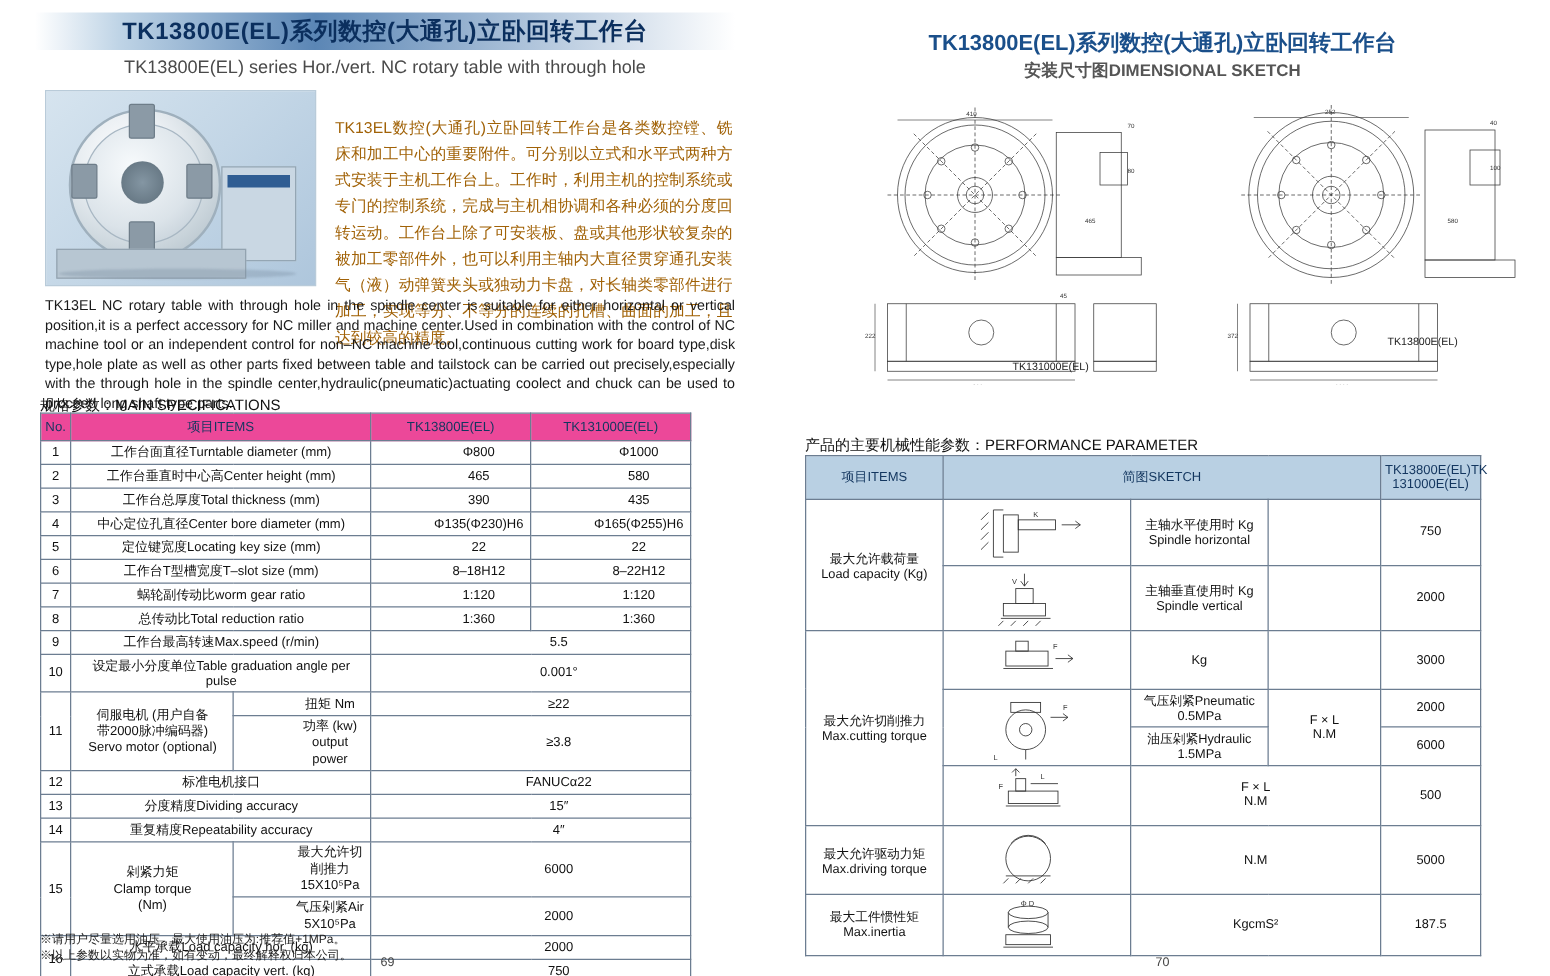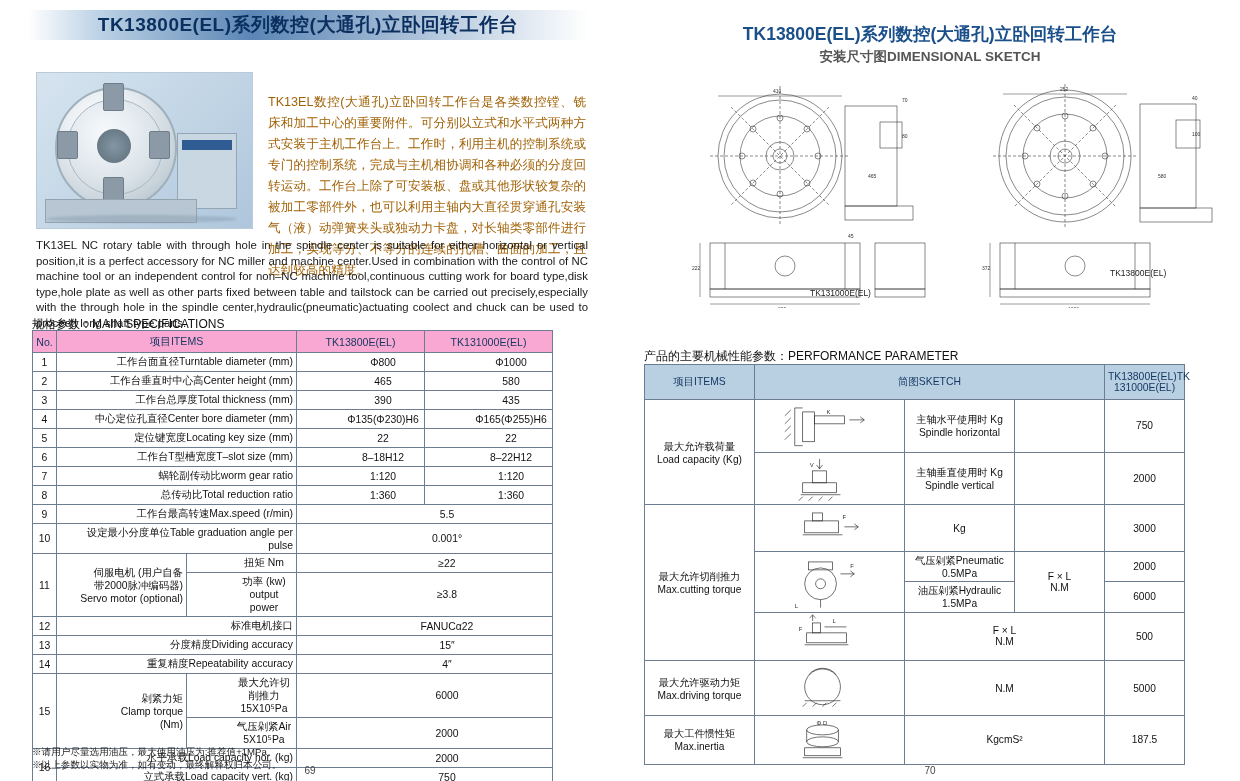--- a/index.html
+++ b/index.html
@@ -46,23 +46,23 @@
   .photo .shadow{position:absolute;left:10px;top:142px;width:190px;height:8px;background:rgba(120,140,160,.35);border-radius:50%;filter:blur(1px);}
 
   .cn-para{position:absolute;left:268px;top:92px;width:318px;font-size:12.6px;line-height:21px;color:#a16207;text-align:justify;}
   .en-para{position:absolute;left:36px;top:238px;width:552px;font-size:11.4px;line-height:15.6px;color:#1a1a1a;text-align:justify;}
 
   .spec-label{position:absolute;left:32px;top:316px;font-size:12px;color:#111;}
 
   table.spec{position:absolute;left:32px;top:330px;width:520px;border-collapse:collapse;
      font-size:10.4px;color:#111;table-layout:fixed;}
   table.spec td,table.spec th{border:1px solid #6c7d91;padding:2px 3px;}
-  table.spec thead th{background:#f9a8d4;font-weight:normal;text-align:center;height:17px;font-size:10.6px;color:#13365f;}
+  table.spec thead th{background:#ec4899;font-weight:normal;text-align:center;height:17px;font-size:10.6px;color:#13365f;}
   table.spec td.no{text-align:center;width:22px;}
-  table.spec td.item{text-align:right;padding-left:4px;}
+  table.spec td.item{text-align:center;padding-left:4px;}
   table.spec td.val{text-align:center;padding-left:48px;}
   .rowh{height:17px;}
 
   .foot-note{position:absolute;left:32px;top:745px;font-size:9.6px;color:#222;line-height:13px;}
   .pagenum-l{position:absolute;left:0;top:765px;width:620px;text-align:center;font-size:10px;color:#444;}
   .pagenum-r{position:absolute;left:0;top:765px;width:620px;text-align:center;font-size:10px;color:#444;}
 
   
   .r-title-cn{position:absolute;left:0;top:22px;width:620px;text-align:center;
      font-size:17.5px;font-weight:bold;color:#1a4f8a;}
@@ -89,20 +89,21 @@
 <body>
 
 <div class="page">
 
   <div class="left">
 
     <div class="l-title-bar">
       <div class="bar"></div>
       <div class="l-title-cn">TK13800E(EL)系列数控(大通孔)立卧回转工作台</div>
     </div>
+    <div class="l-title-en">TK13800E(EL) series Hor./vert. NC rotary table with through hole</div>
 
     <div class="photo">
       <div class="body"></div>
       <div class="face"></div>
       <div class="hole"></div>
       <div class="jaw j1"></div>
       <div class="jaw j2"></div>
       <div class="jaw j3"></div>
       <div class="jaw j4"></div>
       <div class="box">

